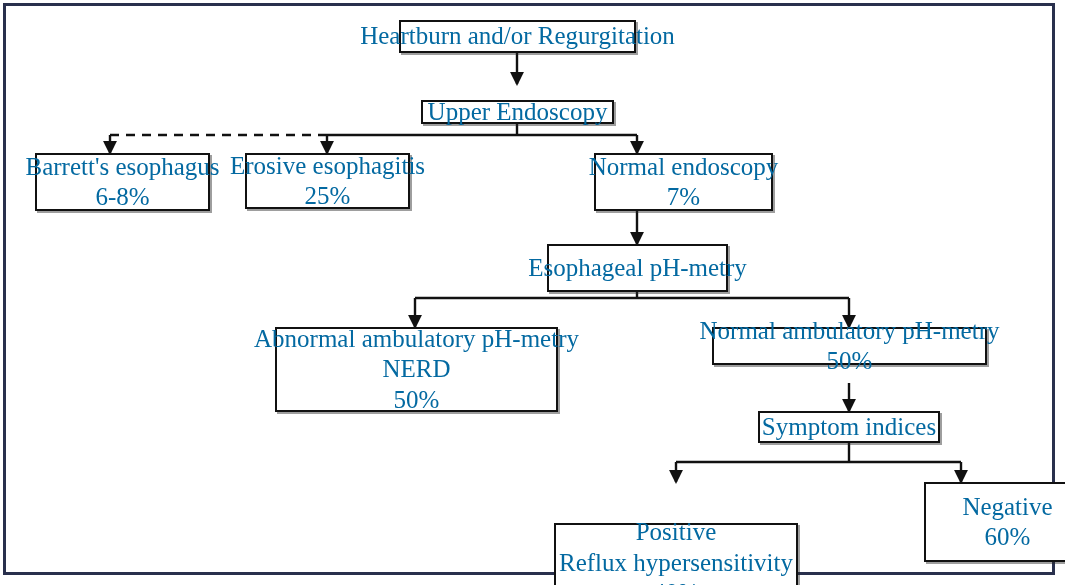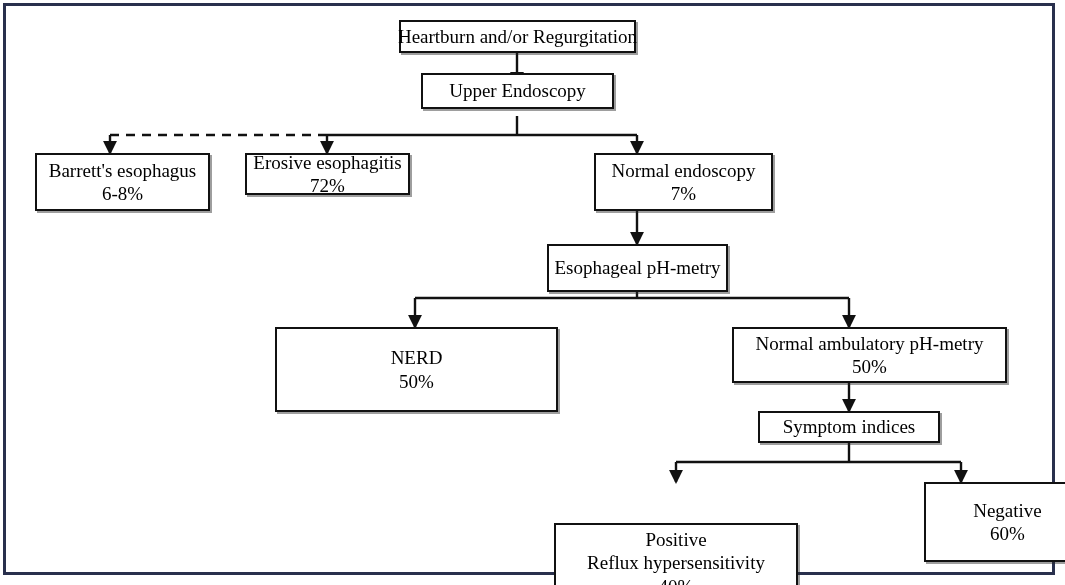--- a/index.html
+++ b/index.html
@@ -4,22 +4,22 @@
 <style>
   html,body{margin:0;padding:0;background:#ffffff;}
   body{width:1065px;height:585px;overflow:hidden;
        font-family:"Liberation Serif","DejaVu Serif",serif;}
   #frame{position:absolute;left:3px;top:3px;width:1052px;height:572px;
          border:3px solid #29304d;box-sizing:border-box;background:#fff;}
   #canvas{position:absolute;left:0;top:0;width:1065px;height:585px;}
   .node{position:absolute;box-sizing:border-box;border:2px solid #111111;
         background:#ffffff;box-shadow:2px 2px 0 rgba(40,40,40,.45);
         display:flex;flex-direction:column;align-items:center;
-        justify-content:center;text-align:center;color:#000000;
-        font-size:19px;line-height:1.22;z-index:3;white-space:nowrap;}
+        justify-content:center;text-align:center;color:#0369a1;
+        font-size:25px;line-height:1.22;z-index:3;white-space:nowrap;}
   .node .ln{display:block;}
   svg.links{position:absolute;left:0;top:0;width:1065px;height:585px;
             z-index:1;pointer-events:none;}
 </style>
 </head>
 <body>
 
 <div id="frame"></div>
 
 <div id="canvas">
@@ -58,49 +58,50 @@
       <path d="M676,462 L961,462"></path>
       <path d="M676,462 L676,482" marker-end="url(#ah)"></path>
       <path d="M961,462 L961,482" marker-end="url(#ah)"></path>
     </g>
   </svg>
 
   <div class="node" style="left:399px;top:20px;width:237px;height:33px;">
     <span class="ln">Heartburn and/or Regurgitation</span>
   </div>
 
-  <div class="node" style="left:421px;top:73px;width:193px;height:36px;">
+  <div class="node" style="left:421px;top:100px;width:193px;height:24px;">
     <span class="ln">Upper Endoscopy</span>
   </div>
 
   <div class="node" style="left:23px;top:153px;width:175px;height:58px;margin-left:12px;">
     <span class="ln">Barrett's esophagus</span>
     <span class="ln">6-8%</span>
   </div>
 
-  <div class="node" style="left:245px;top:153px;width:165px;height:42px;">
+  <div class="node" style="left:245px;top:153px;width:165px;height:56px;">
     <span class="ln">Erosive esophagitis</span>
-    <span class="ln">72%</span>
+    <span class="ln">25%</span>
   </div>
 
   <div class="node" style="left:548px;top:153px;width:179px;height:58px;margin-left:46px;">
     <span class="ln">Normal endoscopy</span>
     <span class="ln">7%</span>
   </div>
 
   <div class="node" style="left:547px;top:244px;width:181px;height:48px;">
     <span class="ln">Esophageal pH-metry</span>
   </div>
 
   <div class="node" style="left:275px;top:327px;width:283px;height:85px;">
+    <span class="ln">Abnormal ambulatory pH-metry</span>
     <span class="ln">NERD</span>
     <span class="ln">50%</span>
   </div>
 
-  <div class="node" style="left:732px;top:327px;width:275px;height:56px;">
+  <div class="node" style="left:712px;top:327px;width:275px;height:38px;">
     <span class="ln">Normal ambulatory pH-metry</span>
     <span class="ln">50%</span>
   </div>
 
   <div class="node" style="left:758px;top:411px;width:182px;height:32px;">
     <span class="ln">Symptom indices</span>
   </div>
 
   <div class="node" style="left:554px;top:482px;width:244px;height:80px;margin-top:41px;">
     <span class="ln">Positive</span>

